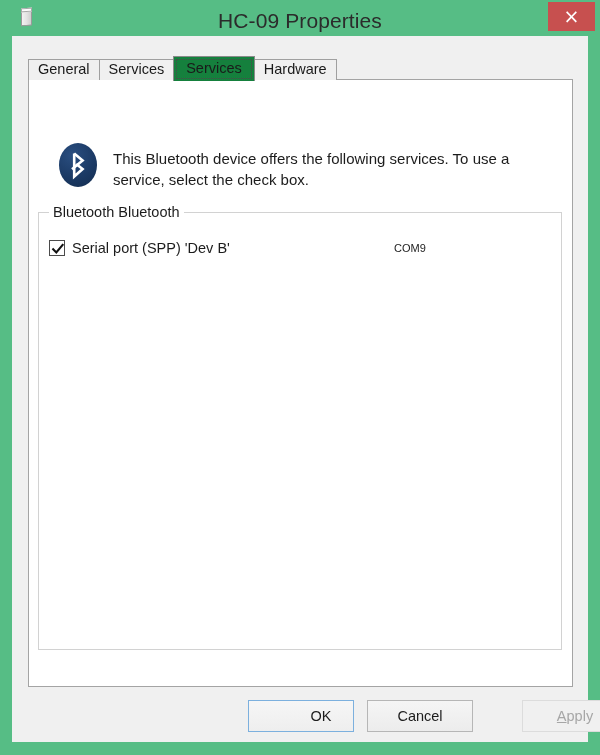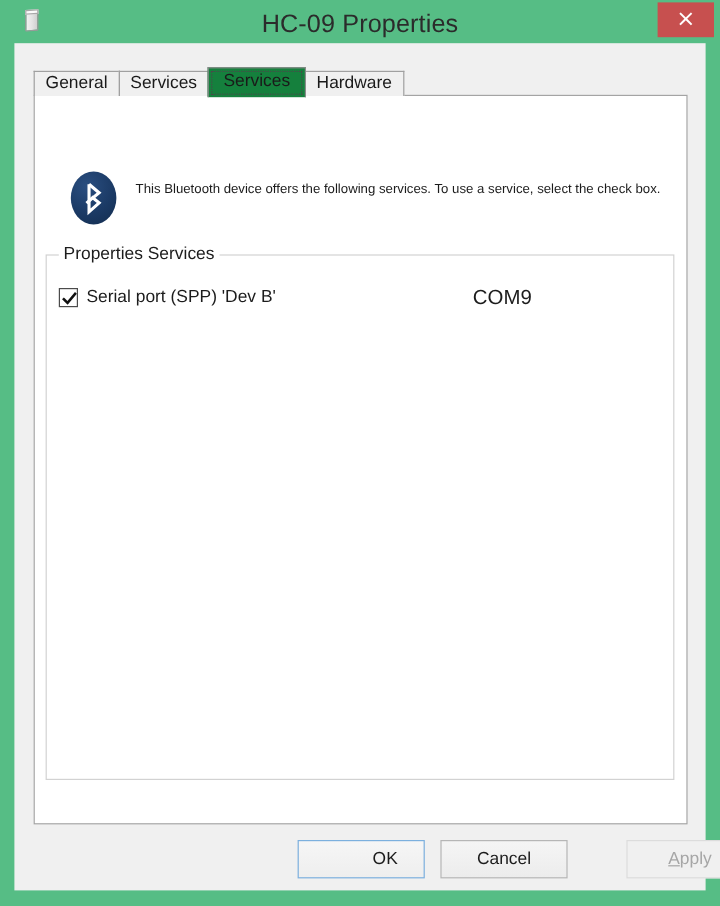--- a/index.html
+++ b/index.html
@@ -170,21 +170,21 @@
     background: radial-gradient(circle at 35% 28%, #2a4e80 0%, #1b3a65 55%, #132c4e 100%);
     border-radius: 50% / 50%;
   }
   #bt-icon svg { position: absolute; left: 0; top: 0; }
 
   #description {
     position: absolute;
     left: 84px;
     top: 68px;
     width: 440px;
-    font-size: 11px;
+    font-size: 15px;
     line-height: 21px;
     color: #1c1c1c;
   }
 
   
   #groupbox {
     position: absolute;
     left: 9px;
     top: 132px;
     width: 524px;
@@ -231,21 +231,21 @@
     font-size: 14.5px;
     line-height: 20px;
     color: #1c1c1c;
     white-space: nowrap;
     text-align: center;
   }
   .service-row .svc-port {
     position: absolute;
     left: 345px;
     top: 0;
-    font-size: 17px;
+    font-size: 11px;
     line-height: 20px;
     color: #1c1c1c;
     white-space: nowrap;
   }
 
   
   #buttonbar {
     position: absolute;
     left: 0;
     top: 664px;
@@ -327,21 +327,21 @@
         <div class="disc"></div>
         <svg width="38" height="44" viewBox="0 0 38 44">
           <path d="M15.2 10.5 L15.2 33.5 L23.6 26.0 L17.2 21.0" fill="none" stroke="#ffffff" stroke-width="2.6" stroke-linejoin="miter" stroke-linecap="butt"></path>
           <path d="M15.2 10.5 L23.6 17.6 L13.0 26.3" fill="none" stroke="#ffffff" stroke-width="2.6" stroke-linejoin="miter" stroke-linecap="butt"></path>
         </svg>
       </div>
 
       <div id="description">This Bluetooth device offers the following services. To use a service, select the check box.</div>
 
       <div id="groupbox">
-        <div id="groupbox-label">Properties Services</div>
+        <div id="groupbox-label">Bluetooth Bluetooth</div>
 
         <div class="service-row">
           <span class="cb">
             <svg width="14" height="14" viewBox="0 0 14 14">
               <path d="M2.2 7.3 L5.3 10.4 L11.6 2.9" fill="none" stroke="#111111" stroke-width="2.1" stroke-linecap="square" stroke-linejoin="miter"></path>
             </svg>
           </span>
           <span class="svc-name">Serial port (SPP) 'Dev B'</span>
           <span class="svc-port">COM9</span>
         </div>

